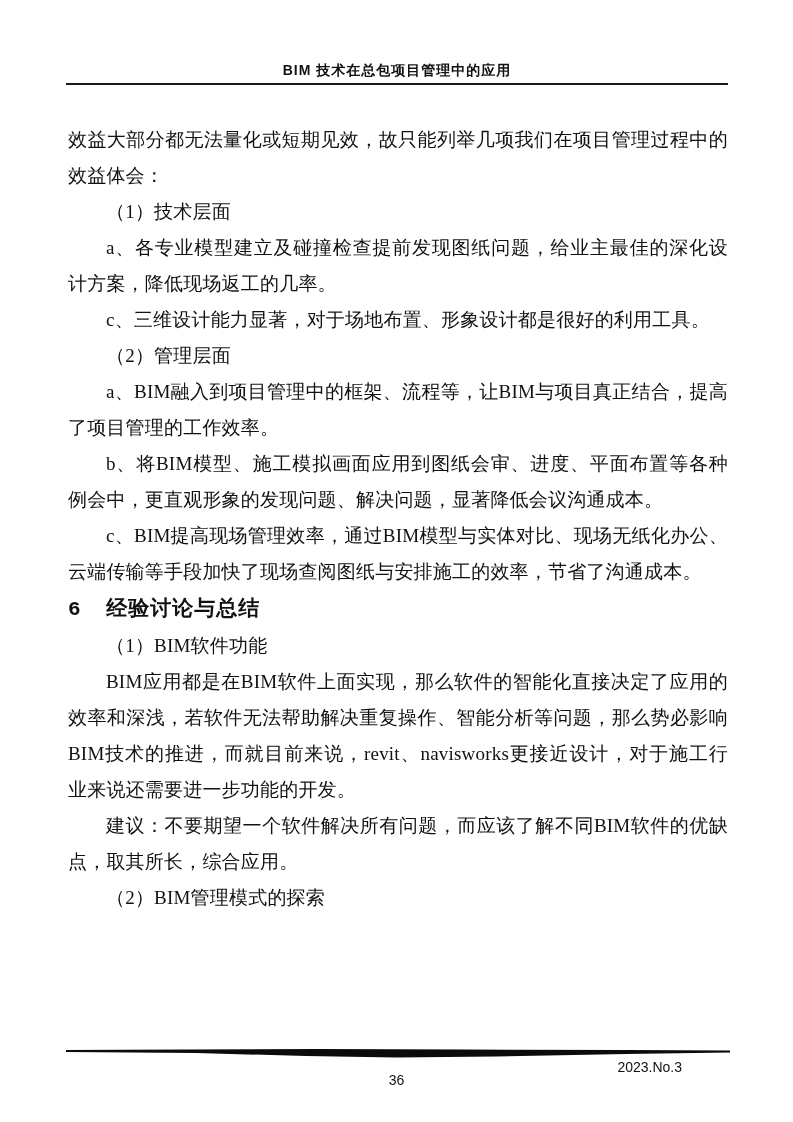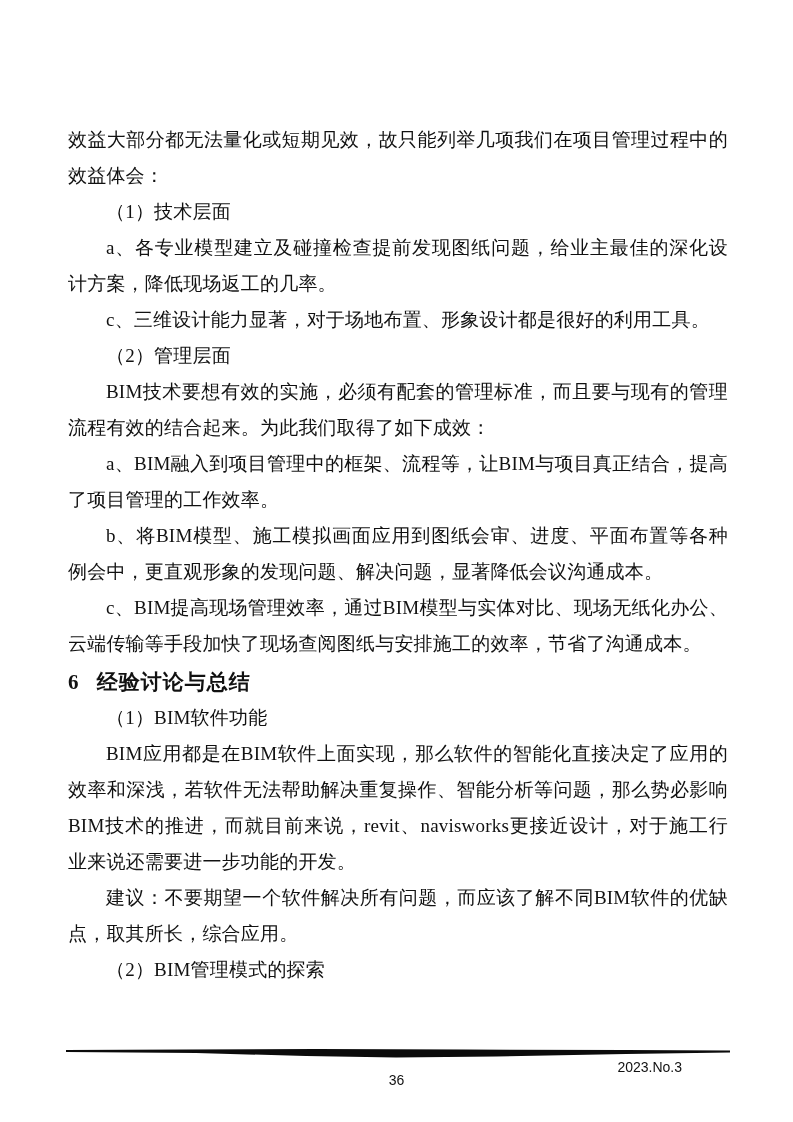--- a/index.html
+++ b/index.html
@@ -54,21 +54,21 @@
     line-height: 36px;
     text-align: justify;
     text-justify: inter-ideograph;
     letter-spacing: 0.2px;
   }
   .para.indent {
     text-indent: 2em;
   }
   .section-heading {
     margin: 2px 0 0 0;
-    font-family: Liberation Serif, serif;
+    font-family: Liberation Mono, monospace;
     font-weight: 700;
     font-size: 21px;
     line-height: 36px;
     letter-spacing: 1px;
   }
   .section-heading .sec-num {
     display: inline-block;
     margin-right: 12px;
     letter-spacing: 0;
   }
@@ -101,28 +101,31 @@
     line-height: 16px;
     color: var(--ink, #111111);
     text-align: center;
   }
 </style>
 </head>
 <body>
 
 <div class="page" style="--ink: #111111; --rule: #1a1a1a; --bg: #ffffff;">
 
+  <div class="running-header">
+    <span class="title">BIM 技术在总包项目管理中的应用</span>
+    <div class="rule"></div>
+  </div>
 
   <div class="content">
     <p class="para">效益大部分都无法量化或短期见效，故只能列举几项我们在项目管理过程中的效益体会：</p>
     <p class="para indent">（1）技术层面</p>
     <p class="para indent">a、各专业模型建立及碰撞检查提前发现图纸问题，给业主最佳的深化设计方案，降低现场返工的几率。</p>
     <p class="para indent">c、三维设计能力显著，对于场地布置、形象设计都是很好的利用工具。</p>
     <p class="para indent">（2）管理层面</p>
-    <p class="para indent">BIM技术要想有效的实施，必须有配套的管理标准，而且要与现有的管理流程有效的结合起来。为此我们取得了如下成效：</p>
     <p class="para indent">a、BIM融入到项目管理中的框架、流程等，让BIM与项目真正结合，提高了项目管理的工作效率。</p>
     <p class="para indent">b、将BIM模型、施工模拟画面应用到图纸会审、进度、平面布置等各种例会中，更直观形象的发现问题、解决问题，显著降低会议沟通成本。</p>
     <p class="para indent">c、BIM提高现场管理效率，通过BIM模型与实体对比、现场无纸化办公、云端传输等手段加快了现场查阅图纸与安排施工的效率，节省了沟通成本。</p>
 
     <h2 class="section-heading">
       <span class="sec-num">6</span>
       <span class="sec-title">经验讨论与总结</span>
     </h2>
 
     <p class="para indent">（1）BIM软件功能</p>

